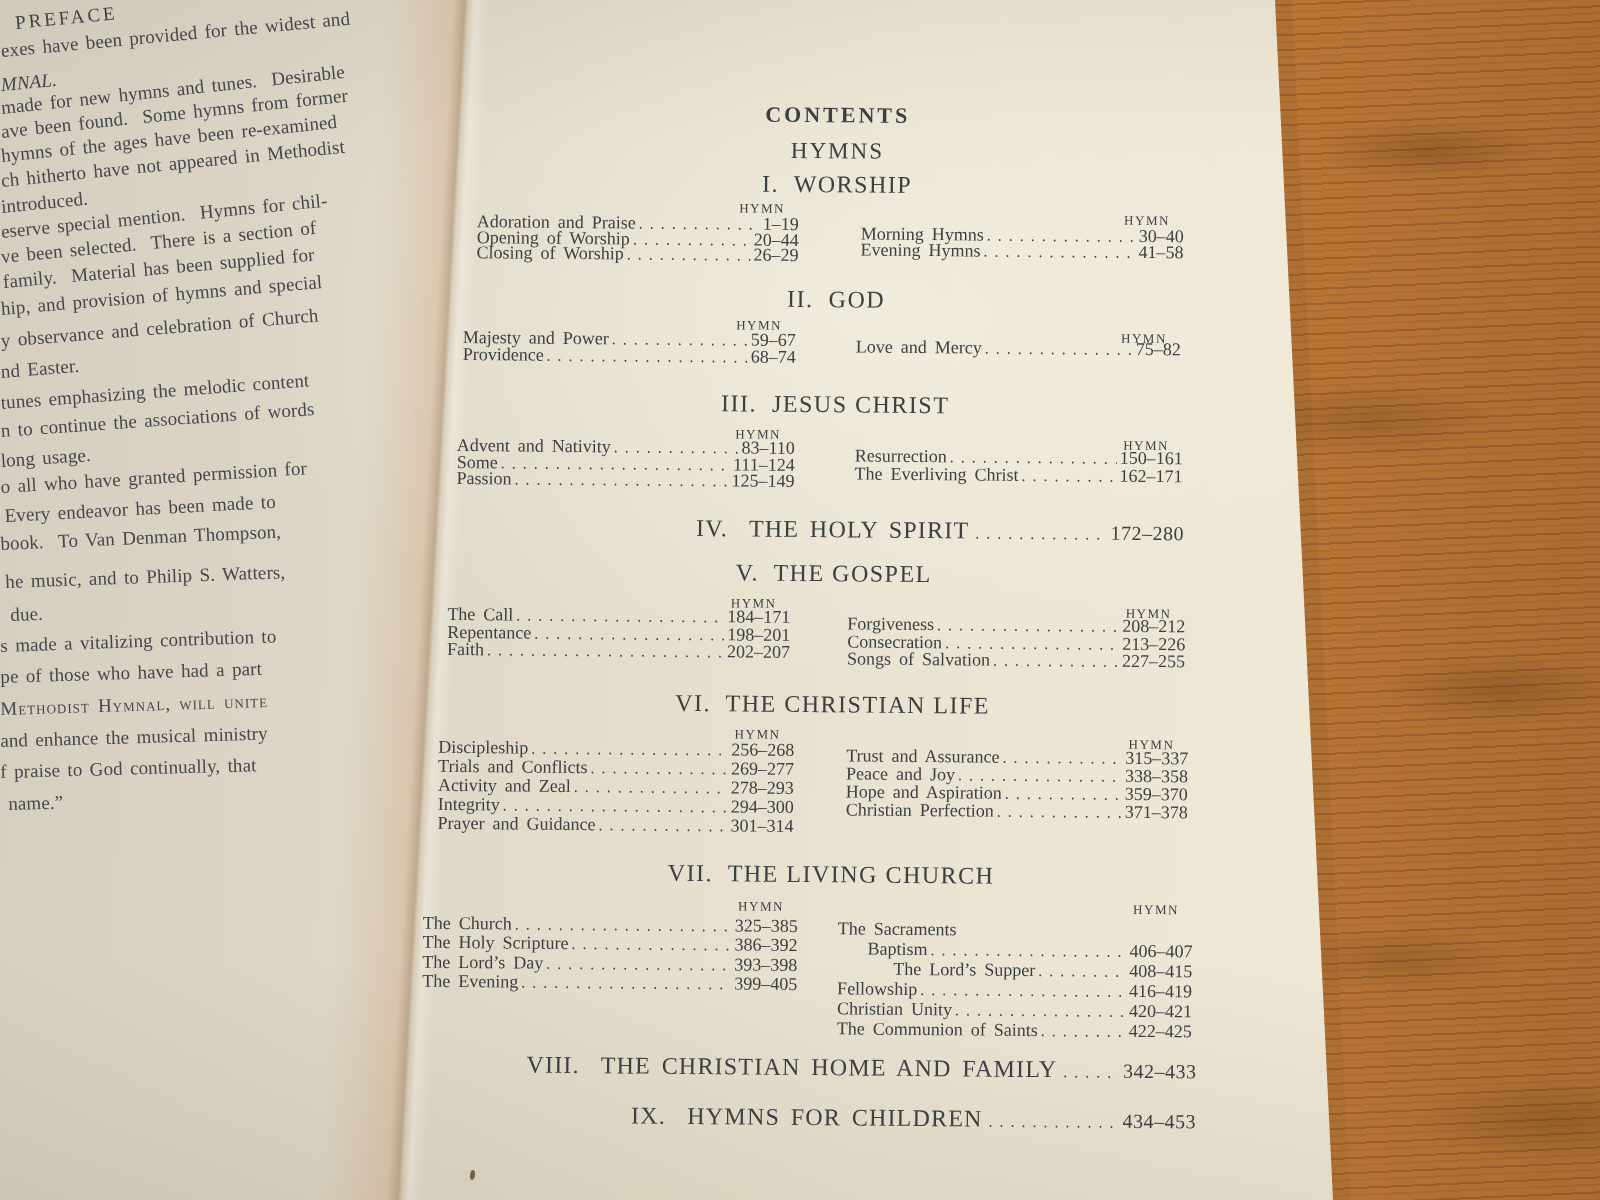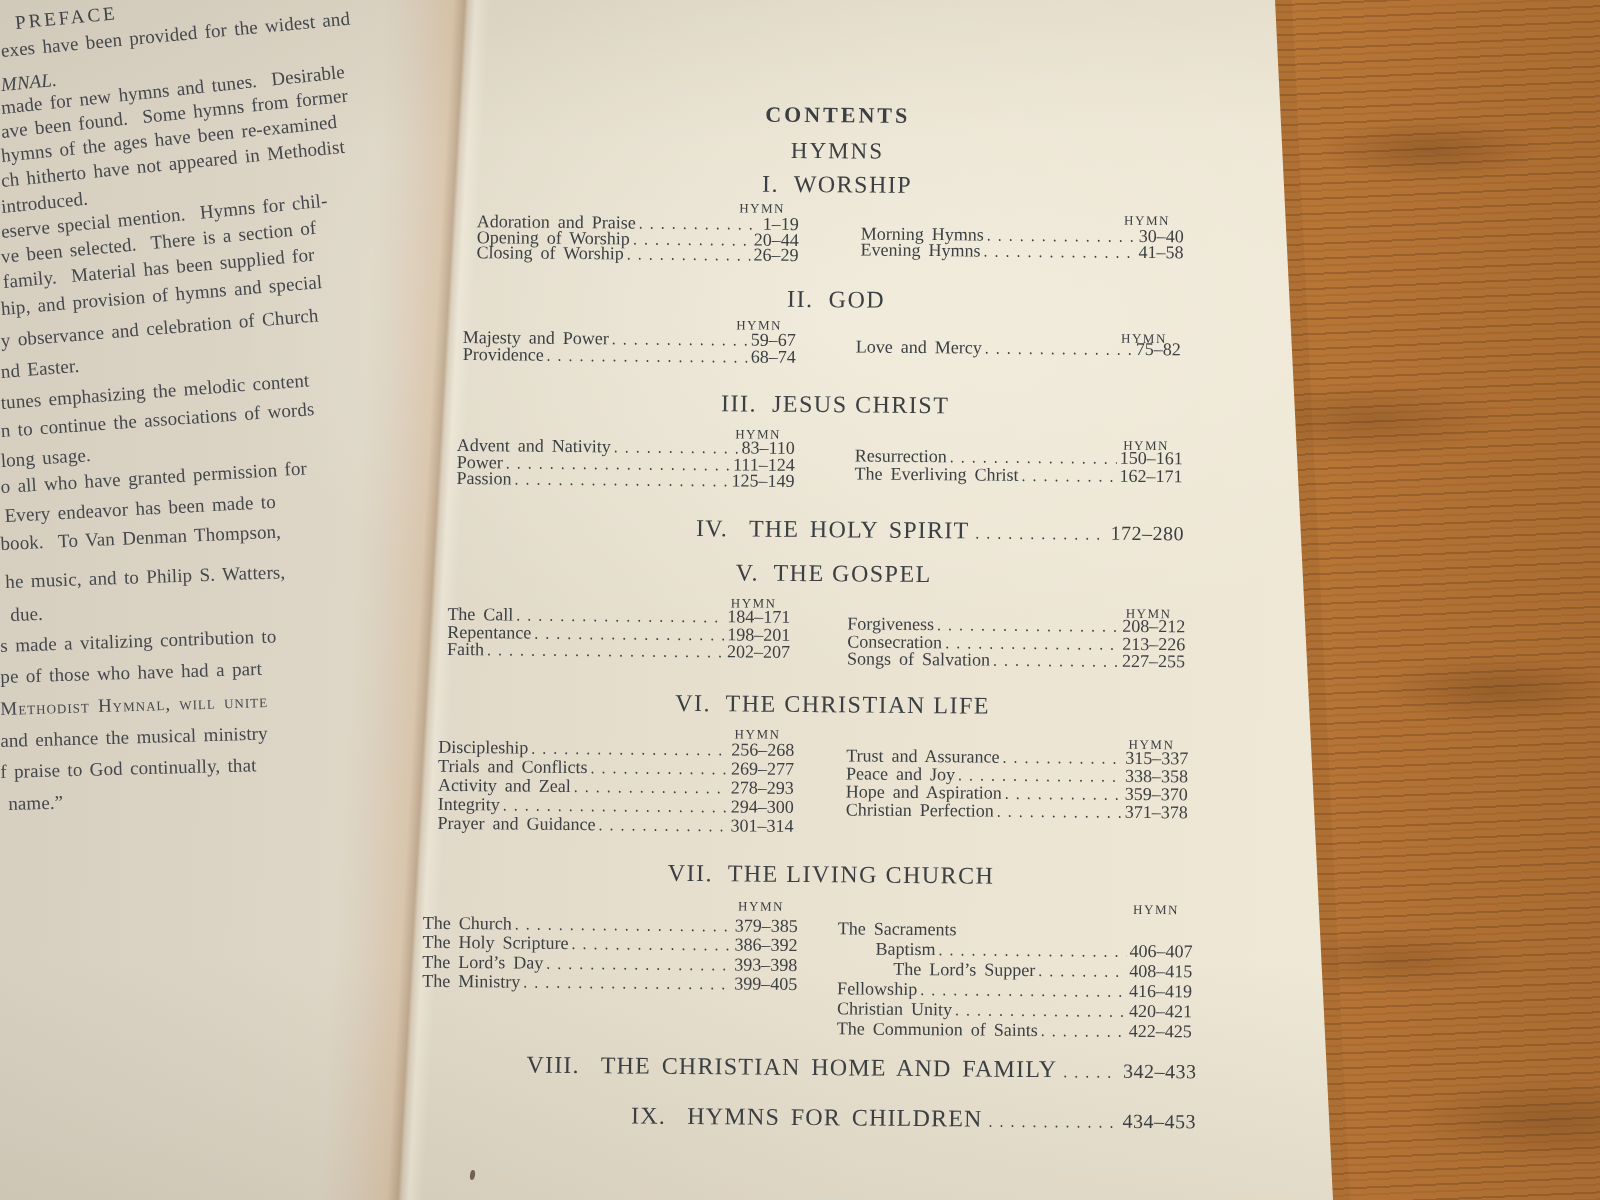--- a/index.html
+++ b/index.html
@@ -169,21 +169,21 @@
           </div>
           <div class="sec-h" style="top: 388px;">III.  JESUS CHRIST</div>
           <div class="hymn-h" style="left: 460px; top: 424px; width: 338px;">HYMN</div>
           <div class="hymn-h" style="left: 858px; top: 432px; width: 328px;">HYMN</div>
           <div class="row" style="left: 460px; top: 436px; width: 338px;">
             <span class="lbl">Advent and Nativity</span>
             <span class="dots"></span>
             <span class="rng">83–110</span>
           </div>
           <div class="row" style="left: 460px; top: 453px; width: 338px;">
-            <span class="lbl">Power</span>
+            <span class="lbl">Some</span>
             <span class="dots"></span>
             <span class="rng">111–124</span>
           </div>
           <div class="row" style="left: 460px; top: 469px; width: 338px;">
             <span class="lbl">Passion</span>
             <span class="dots"></span>
             <span class="rng">125–149</span>
           </div>
           <div class="row" style="left: 858px; top: 443px; width: 328px;">
             <span class="lbl">Resurrection</span>
@@ -280,42 +280,42 @@
             <span class="lbl">Christian Perfection</span>
             <span class="dots"></span>
             <span class="rng">371–378</span>
           </div>
           <div class="sec-h" style="top: 858px;">VII.  THE LIVING CHURCH</div>
           <div class="hymn-h" style="left: 430px; top: 896px; width: 375px;">HYMN</div>
           <div class="hymn-h" style="left: 845px; top: 896px; width: 355px;">HYMN</div>
           <div class="row" style="left: 430px; top: 914px; width: 375px;">
             <span class="lbl">The Church</span>
             <span class="dots"></span>
-            <span class="rng">379–385</span>
+            <span class="rng">325–385</span>
           </div>
           <div class="row" style="left: 430px; top: 933px; width: 375px;">
             <span class="lbl">The Holy Scripture</span>
             <span class="dots"></span>
             <span class="rng">386–392</span>
           </div>
           <div class="row" style="left: 430px; top: 953px; width: 375px;">
             <span class="lbl">The Lord’s Day</span>
             <span class="dots"></span>
             <span class="rng">393–398</span>
           </div>
           <div class="row" style="left: 430px; top: 972px; width: 375px;">
-            <span class="lbl">The Ministry</span>
+            <span class="lbl">The Evening</span>
             <span class="dots"></span>
             <span class="rng">399–405</span>
           </div>
           <div class="row" style="left: 845px; top: 916px; width: 355px;">
             <span class="lbl">The Sacraments</span>
           </div>
           <div class="row" style="left: 845px; top: 936px; width: 355px;">
-            <span class="lbl" style="margin-left: 38px;">Baptism</span>
+            <span class="lbl" style="margin-left: 30px;">Baptism</span>
             <span class="dots"></span>
             <span class="rng">406–407</span>
           </div>
           <div class="row" style="left: 845px; top: 956px; width: 355px;">
             <span class="lbl" style="margin-left: 56px;">The Lord’s Supper</span>
             <span class="dots"></span>
             <span class="rng">408–415</span>
           </div>
           <div class="row" style="left: 845px; top: 976px; width: 355px;">
             <span class="lbl">Fellowship</span>

